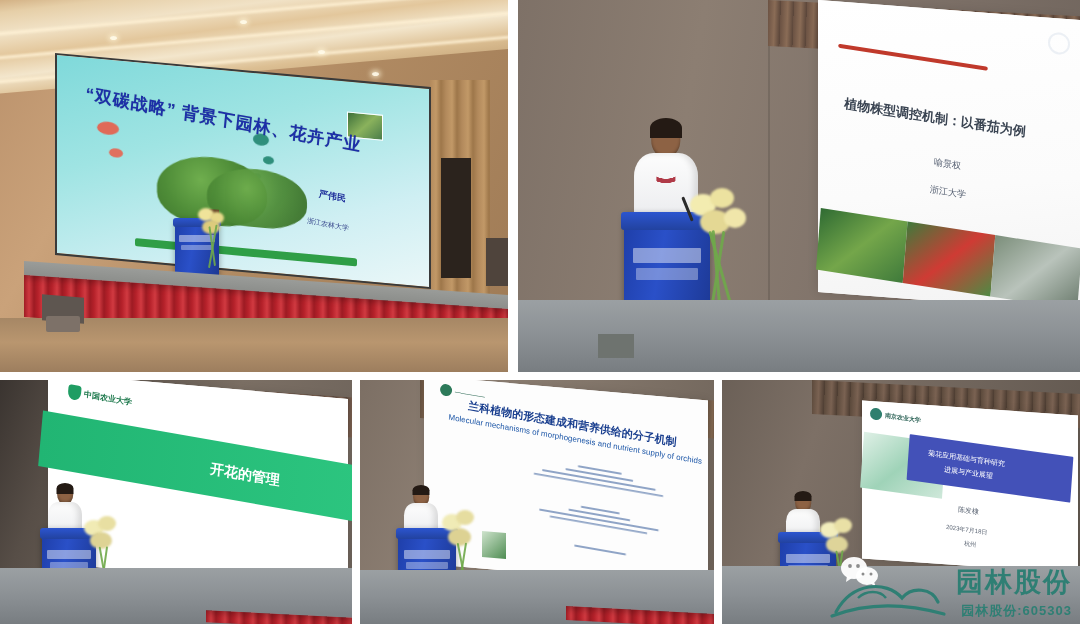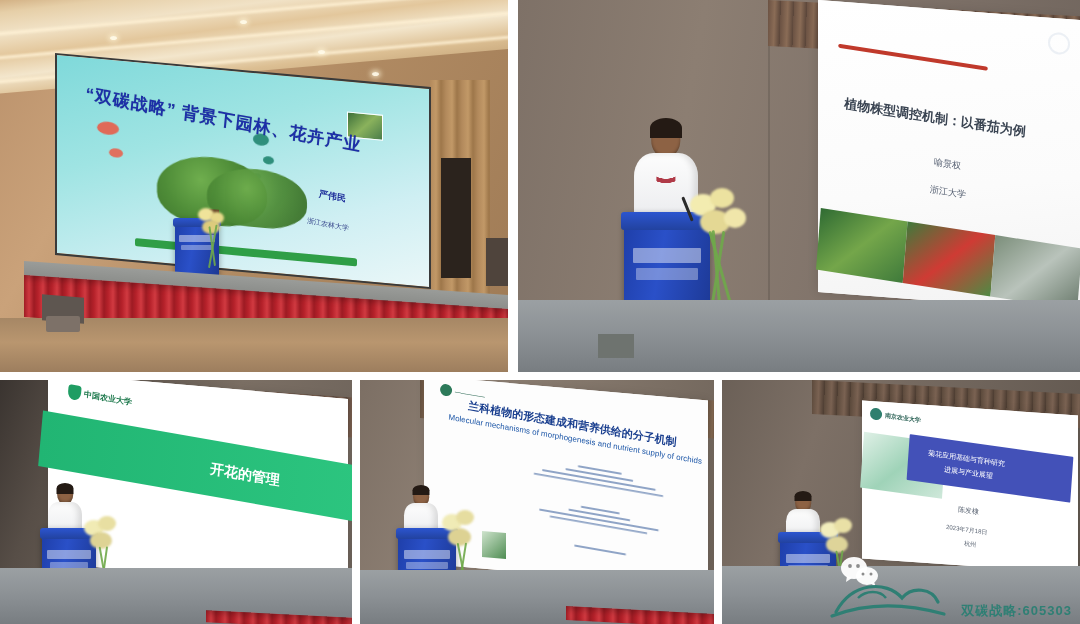--- a/index.html
+++ b/index.html
@@ -406,16 +406,17 @@
       <ellipse cx="27" cy="20" rx="11" ry="9" fill="#ffffff" opacity=".95"></ellipse>
       <polygon points="34,26 36,31 30,27" fill="#ffffff" opacity=".95"></polygon>
       <circle cx="23" cy="18" r="1.5" fill="#8c8c8c"></circle>
       <circle cx="31" cy="18" r="1.5" fill="#8c8c8c"></circle>
     </svg>
     <svg class="wm-logo" viewBox="0 0 248 54">
       <path d="M8 44 C24 14, 58 12, 74 30 C84 18, 104 20, 110 34" fill="none" stroke="#2f7f74" stroke-width="3.2" stroke-linecap="round"></path>
       <path d="M4 48 C40 34, 80 36, 116 46" fill="none" stroke="#2f7f74" stroke-width="3.2" stroke-linecap="round"></path>
       <path d="M30 30 C38 22, 52 22, 58 30" fill="none" stroke="#2f7f74" stroke-width="2.4"></path>
     </svg>
-    <div class="wm-code">双碳战略:605303</div>
+    <div class="wm-logotxt">园林股份</div>
+    <div class="wm-code">园林股份:605303</div>
   </div>
 
 </div>
 
 </body></html>

